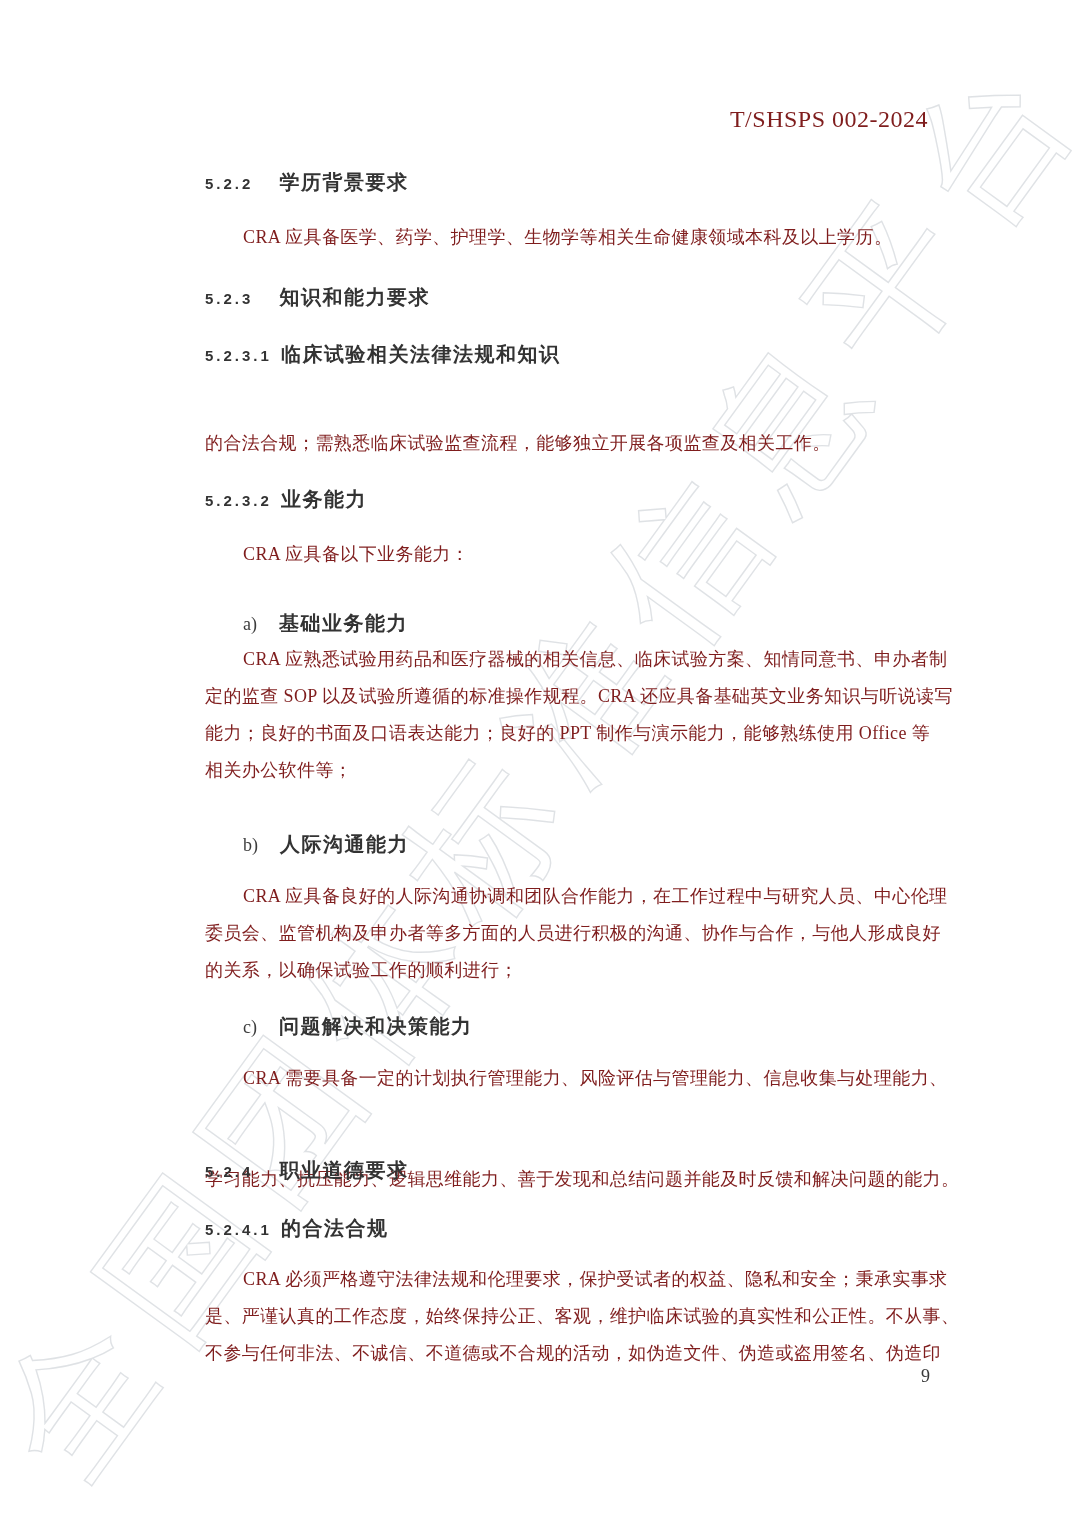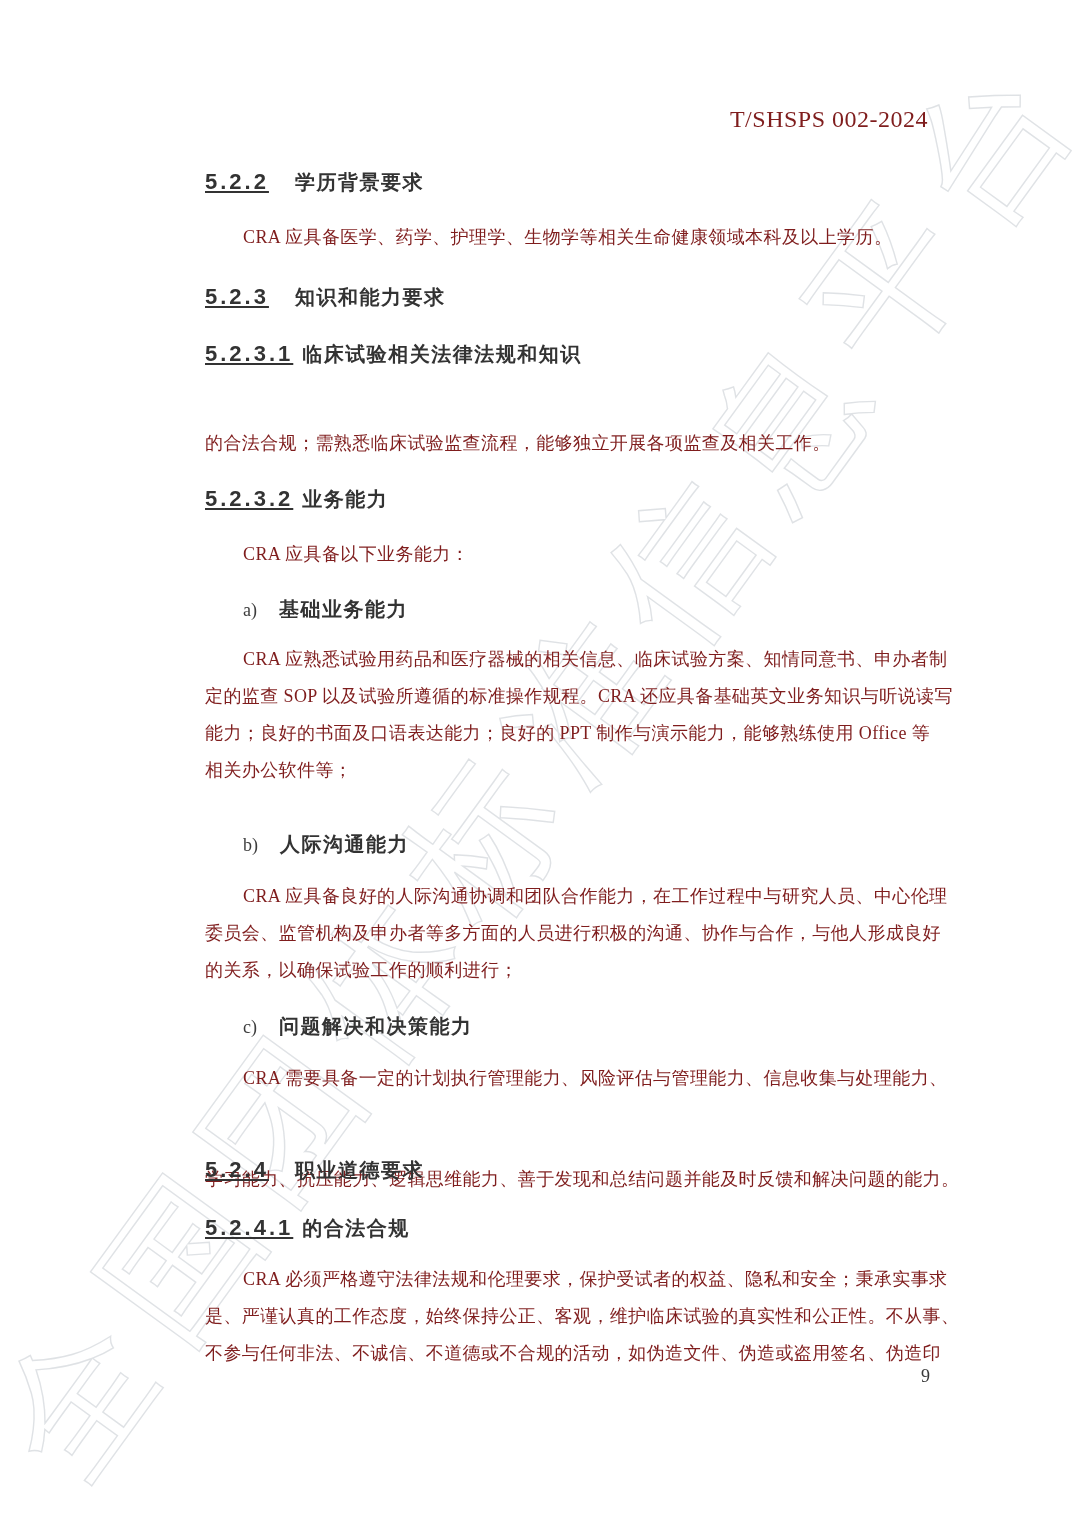--- a/index.html
+++ b/index.html
@@ -38,24 +38,23 @@
   
   .heading {
     font-family: "Liberation Sans", "DejaVu Sans", sans-serif;
     font-weight: 700;
     font-size: 20px;
     color: #333333;
     white-space: nowrap;
     line-height: 26px;
   }
   .heading .num {
-    font-size: 22px;
+    font-size: 15px;
     letter-spacing: 3px;
     font-weight: 600;
-    text-decoration: underline;
   }
   .gap-wide  { margin-right: 26px; }
   .gap-narrow{ margin-right: 9px;  }
   .heading .title { letter-spacing: 1.5px; }
 
   
   .bodyline {
     font-size: 18px;
     line-height: 26px;
     letter-spacing: 0.4px;
@@ -116,21 +115,21 @@
   </div>
 
   <div class="abs bodyline" style="top:430px; left:205px;">的合法合规；需熟悉临床试验监查流程，能够独立开展各项监查及相关工作。</div>
 
   <div class="abs heading" style="top:486px; left:205px;">
     <span class="num gap-narrow">5.2.3.2</span><span class="title">业务能力</span>
   </div>
 
   <div class="abs bodyline indent" style="top:541px; left:205px;">CRA 应具备以下业务能力：</div>
 
-  <div class="abs list-item" style="top:596px; left:243px;">
+  <div class="abs list-item" style="top:610px; left:243px;">
     <span class="li-label">a)</span><span class="li-title">基础业务能力</span>
   </div>
 
   <div class="abs bodyline indent" style="top:646px; left:205px;">CRA 应熟悉试验用药品和医疗器械的相关信息、临床试验方案、知情同意书、申办者制</div>
   <div class="abs bodyline" style="top:683px; left:205px;">定的监查 SOP 以及试验所遵循的标准操作规程。CRA 还应具备基础英文业务知识与听说读写</div>
   <div class="abs bodyline" style="top:720px; left:205px;">能力；良好的书面及口语表达能力；良好的 PPT 制作与演示能力，能够熟练使用 Office 等</div>
   <div class="abs bodyline" style="top:757px; left:205px;">相关办公软件等；</div>
 
   <div class="abs list-item" style="top:831px; left:243px;">
     <span class="li-label">b)</span><span class="li-title">人际沟通能力</span>

